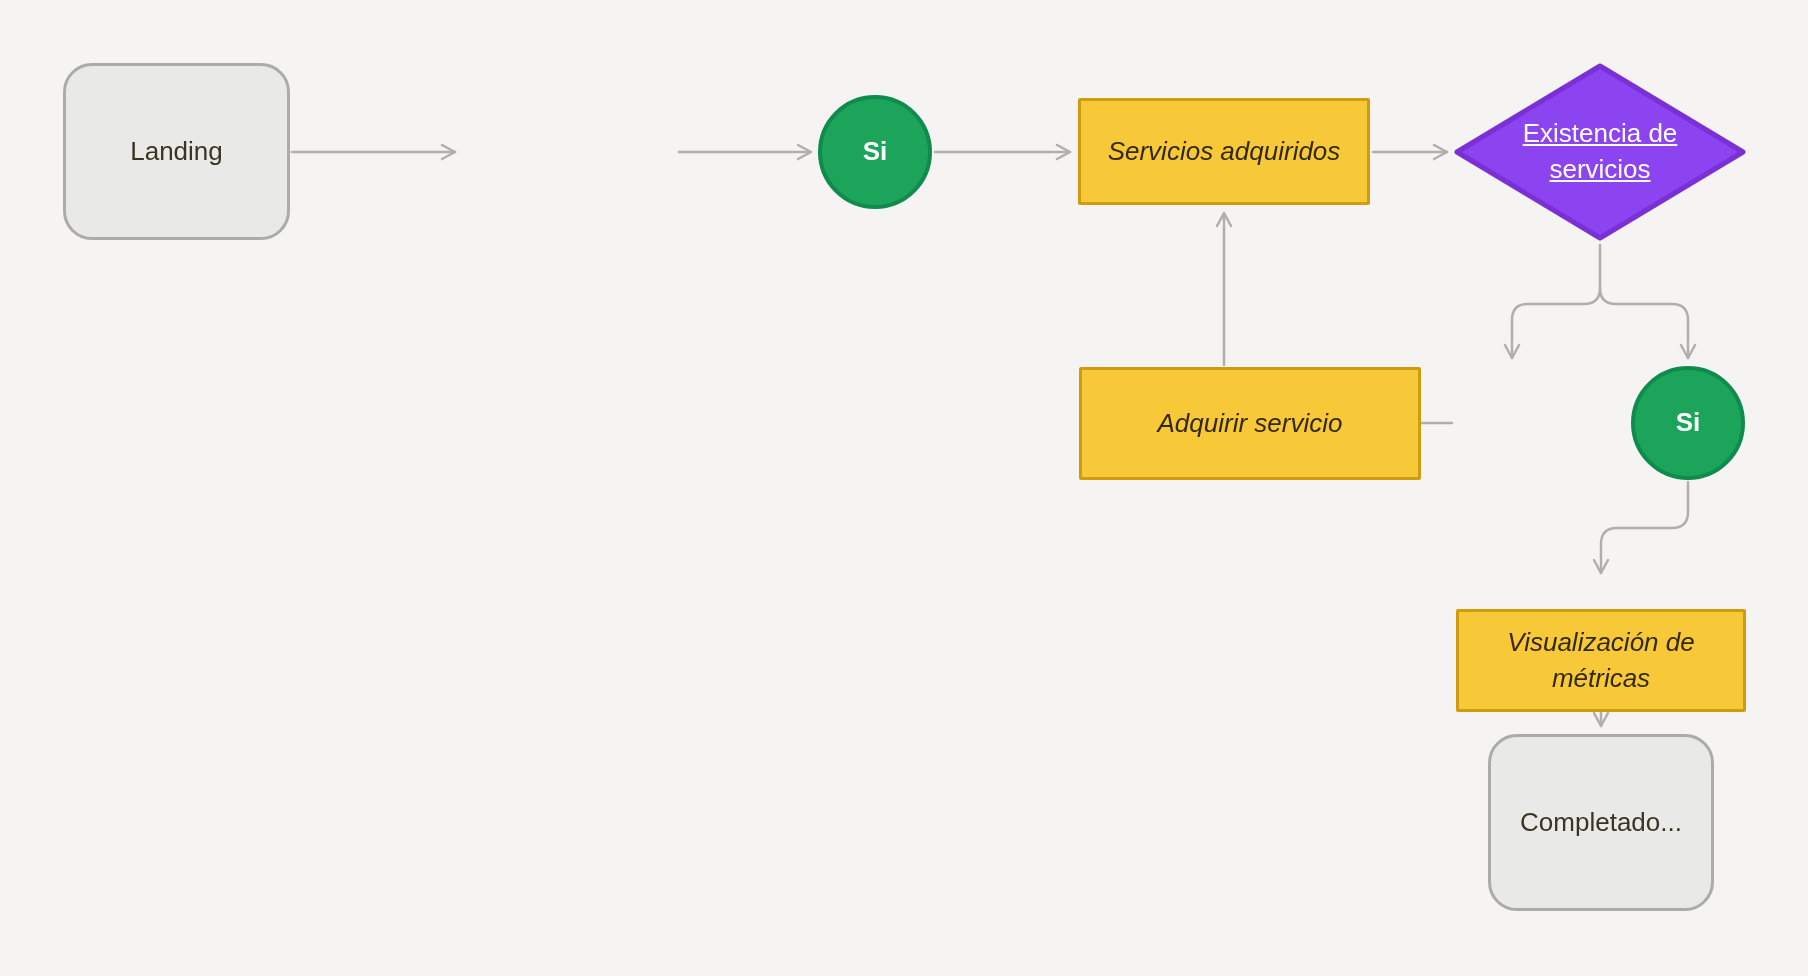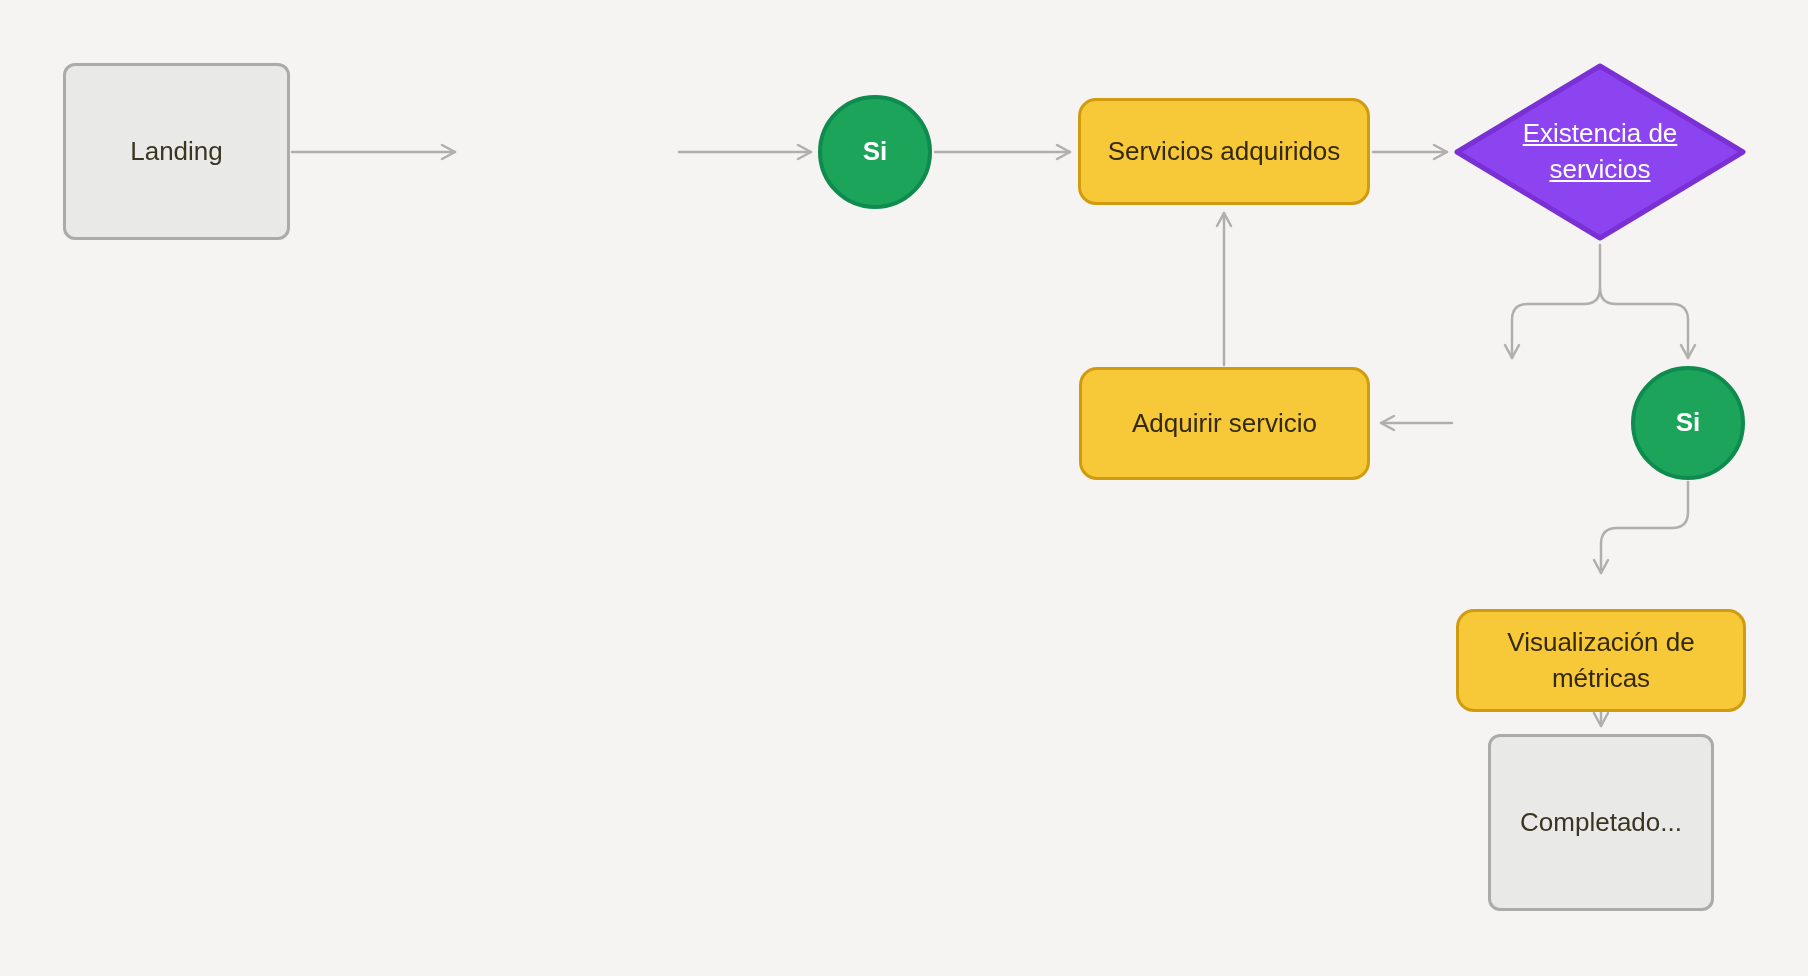--- a/index.html
+++ b/index.html
@@ -40,28 +40,29 @@
     display: flex;
     align-items: center;
     justify-content: center;
     text-align: center;
     font-size: 26px;
     line-height: 1.38;
   }
   .node-rounded {
     background: var(--node-gray-fill, #E9E9E7);
     border: 3px solid var(--node-gray-stroke, #ABABA9);
-    border-radius: 12px;
+    border-radius: 29px;
     color: var(--text-dark, #3B3422);
   }
   .node-rect {
     background: var(--yellow-fill, #F7C837);
     border: 3px solid var(--yellow-stroke, #D19B10);
-    border-radius: 18px;
+    border-radius: 2px;
     color: var(--text-on-yellow, #33290D);
+    font-style: italic;
   }
   .node-circle {
     background: var(--green-fill, #1CA45B);
     border: 4px solid var(--green-stroke, #0E8B4D);
     border-radius: 50%;
     color: var(--text-light, #FFFFFF);
     font-weight: bold;
   }
   .node-circle.red {
     background: var(--red-fill, #E8472B);
@@ -131,21 +132,21 @@
       <polygon points="146,3 289,89 146,175 3,89"></polygon>
     </svg>
     <span class="node-label diamond-label-wide">Existencia de servicios</span>
   </div>
 
 
   <div class="node node-circle" style="left:1631px; top:366px; width:114px; height:114px;">
     <span class="node-label">Si</span>
   </div>
 
-  <div class="node node-rect" style="left:1079px; top:367px; width:291px; height:113px;">
+  <div class="node node-rect" style="left:1079px; top:367px; width:342px; height:113px;">
     <span class="node-label">Adquirir servicio</span>
   </div>
 
   <div class="node node-rect" style="left:1456px; top:581px; width:290px; height:103px;margin-top:28px;">
     <span class="node-label">Visualización de métricas</span>
   </div>
 
   <div class="node node-rounded" style="left:1488px; top:734px; width:226px; height:177px;">
     <span class="node-label">Completado...</span>
   </div>

